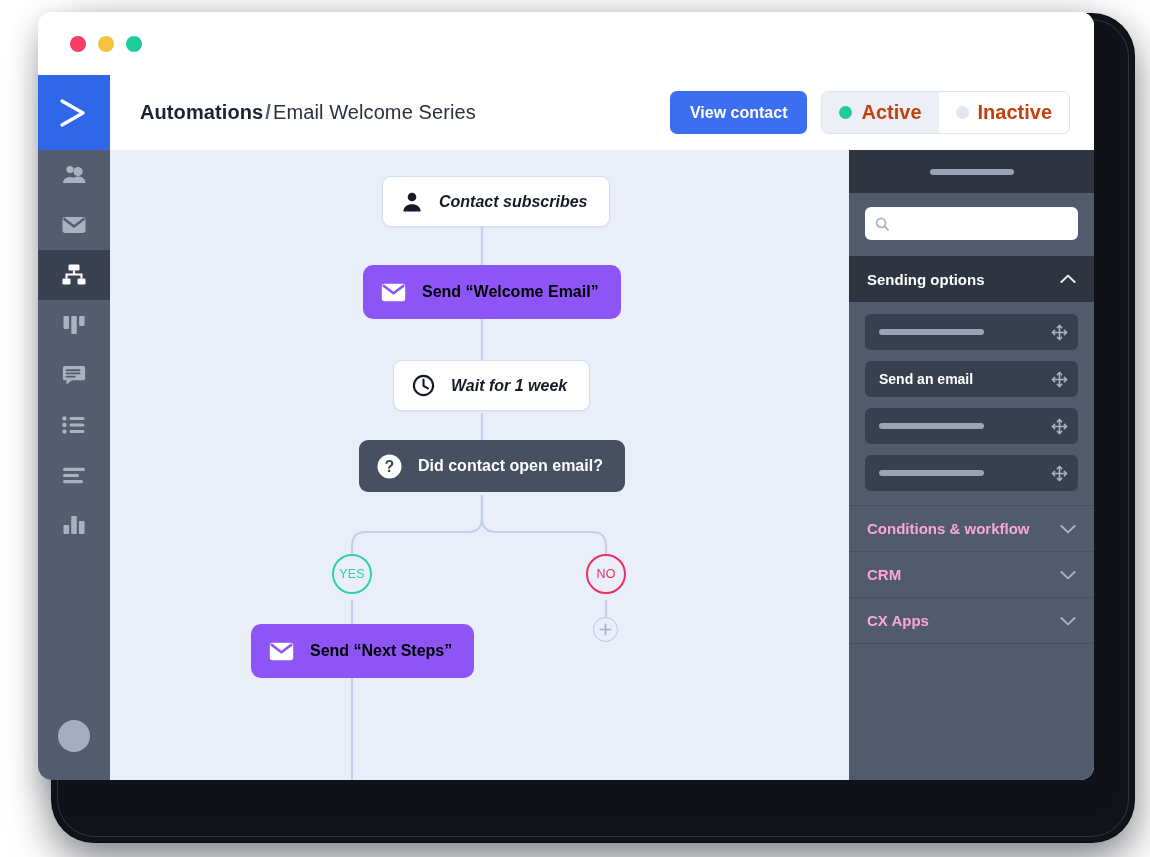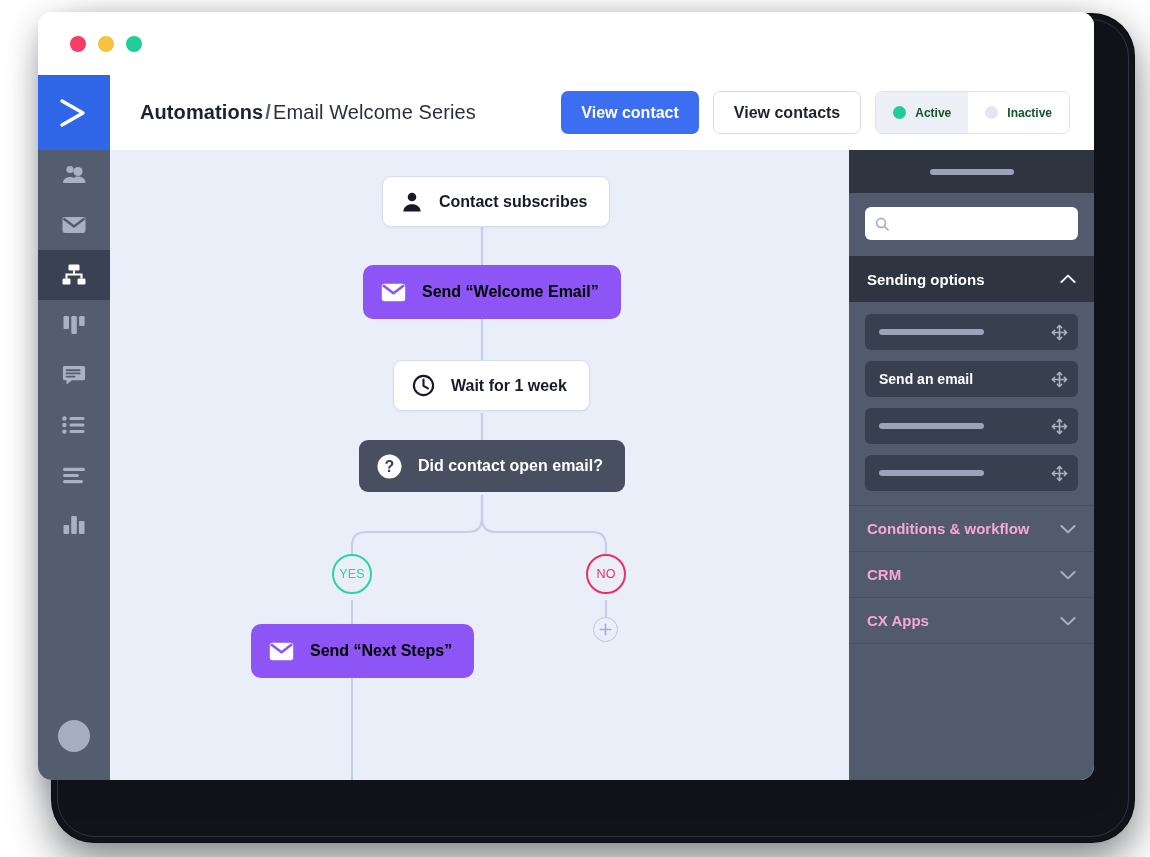--- a/index.html
+++ b/index.html
@@ -100,22 +100,22 @@
   .btn-ghost { background: #fff; color: #1d2230; border: 1px solid #d7dbe6; }
 
   .toggle {
     height: 43px; border-radius: 7px;
     border: 1px solid #dfe3ec;
     display: flex; align-items: stretch; overflow: hidden;
     background: #fff;
   }
   .toggle-opt {
     display: flex; align-items: center; gap: 9px;
-    padding: 0 17px; font-size: 12px; font-weight: 700;
-    color: #14532d; cursor: pointer;
+    padding: 0 17px; font-size: 20px; font-weight: 700;
+    color: #c2410c; cursor: pointer;
   }
   .toggle-opt.on { background: #eceff6; }
   .tdot { width: 13px; height: 13px; border-radius: 50%; }
 
   
   .stage { flex: 1 1 auto; display: flex; min-height: 0; }
 
   .canvas {
     flex: 1 1 auto; position: relative;
     background: #eaeef8;
@@ -130,20 +130,21 @@
     padding: 0 22px 0 18px;
     font-size: 16px; font-weight: 700;
     gap: 16px; white-space: nowrap;
     cursor: pointer;
   }
   .node .ico { display: flex; align-items: center; justify-content: center; }
   .node-white {
     background: #fff; color: #161b28;
     border: 1px solid #d4ddf2;
     box-shadow: 0 1px 2px rgba(30,40,80,.05);
+    font-style: italic;
   }
   .node-purple { background: #8d55f5; color: #000000; height: 54px; border-radius: 10px; }
   .node-dark { background: #484f61; color: #fff; height: 52px; border-radius: 9px; }
 
   .branch-pill {
     position: absolute;
     width: 40px; height: 40px; border-radius: 50%;
     background: #eaeef8;
     display: flex; align-items: center; justify-content: center;
     font-size: 12.5px; font-weight: 400; letter-spacing: .2px;
@@ -293,21 +294,20 @@
 
       <div class="main">
 
         <div class="topbar">
           <div class="crumb">
             <b>Automations</b><span class="sep">/</span><span class="leaf">Email Welcome Series</span>
           </div>
           <div class="topbar-spacer"></div>
 
           <div class="btn btn-primary">View contact</div>
-          <div class="btn btn-ghost">View contacts</div>
 
           <div class="toggle">
             <div class="toggle-opt on">
               <span class="tdot" style="background:#1fcd9a"></span>
               <span>Active</span>
             </div>
             <div class="toggle-opt">
               <span class="tdot" style="background:#e2e6f0"></span>
               <span>Inactive</span>
             </div>

